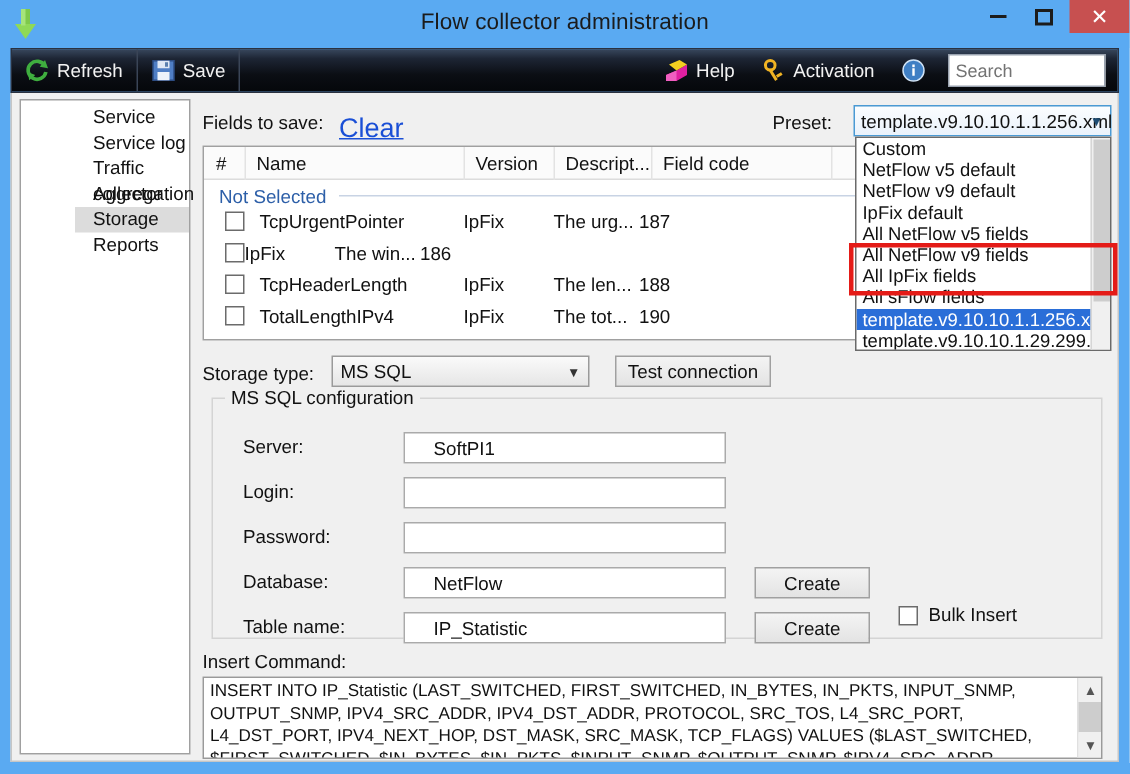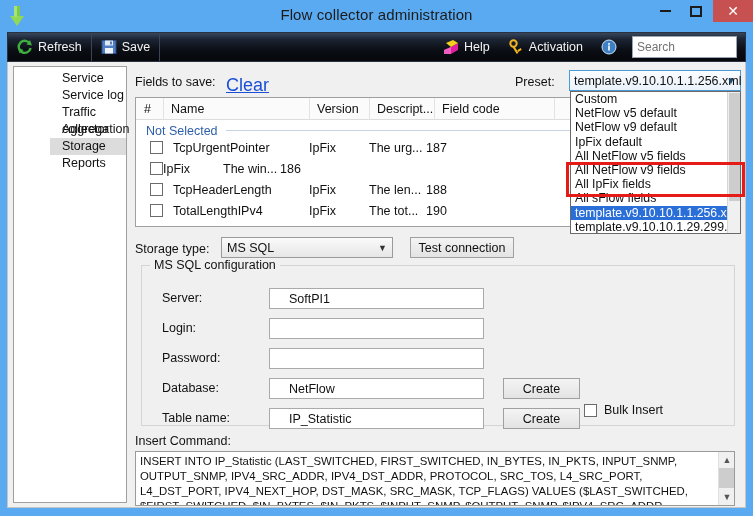--- a/index.html
+++ b/index.html
@@ -208,21 +208,21 @@
   .finput {
     position:absolute; left: 107px; top: 0; width: 215px; height: 21px;
     background:#fff; border: 1px solid #aaa; font-size: 12.5px; color:#111;
     display:flex; align-items:center; padding-left: 19px;
   }
   .fbtn {
     position:absolute; left: 341px; top: 0; width: 77px; height: 21px;
     background: linear-gradient(180deg,#f4f4f4,#e3e3e3); border: 1px solid #a0a0a0;
     font-size: 12.5px; color:#111; display:flex; align-items:center; justify-content:center;
   }
-  #bulk-wrap { position:absolute; left: 442px; top: 137px; display:flex; align-items:center; gap: 7px; }
+  #bulk-wrap { position:absolute; left: 457px; top: 137px; display:flex; align-items:center; gap: 7px; }
   #bulk-cb { width: 13px; height: 13px; border:1px solid #6b6b6b; background:#fff; display:block; }
   #bulk-label { font-size: 12.5px; color:#111; }
 
   
   #insert-label { position:absolute; left: 6px; top: 372px; font-size: 12.5px; color:#111; }
   #insert-area {
     position:absolute; left: 6px; top: 389px; width: 600px; height: 55px;
     background:#fff; border: 1px solid #9a9a9a; overflow:hidden;
   }
   #insert-text {

